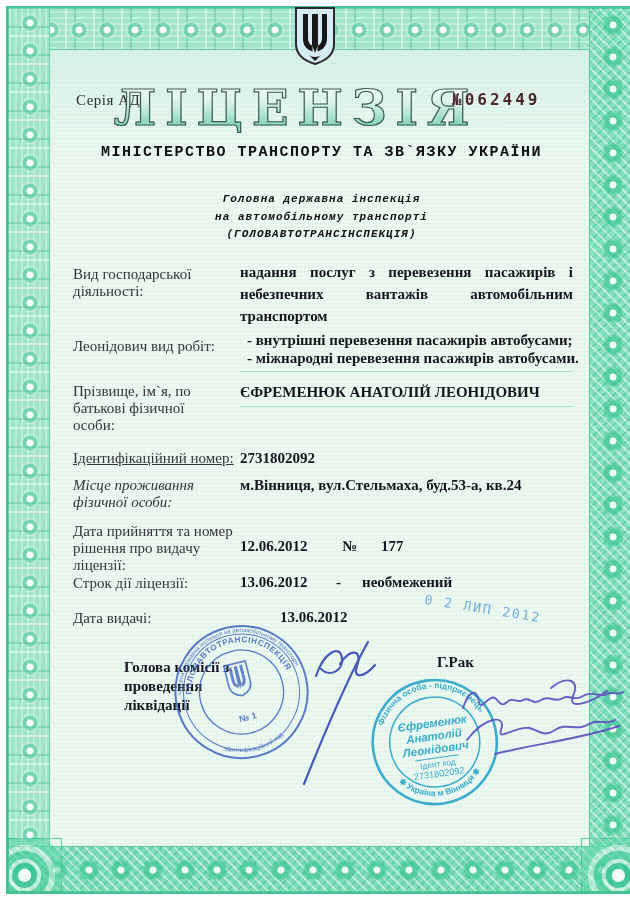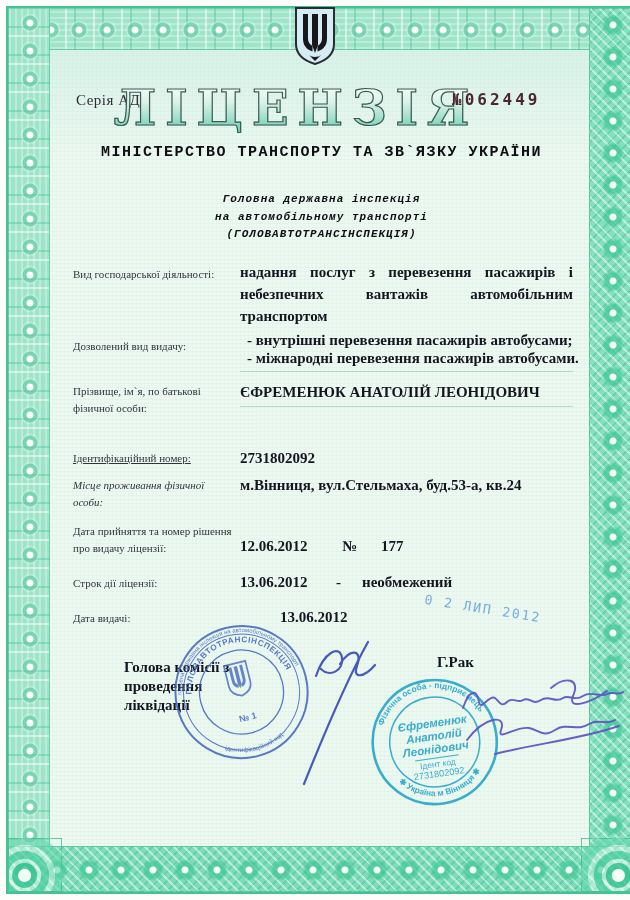--- a/index.html
+++ b/index.html
@@ -38,21 +38,21 @@
       repeating-linear-gradient(45deg, rgba(255,255,255,.45) 0 2px, transparent 2px 7px),
       repeating-linear-gradient(-45deg, rgba(56,190,142,.4) 0 2px, transparent 2px 7px);
     background-size:46px 32px,100% 100%,100% 100%;}
   .corner{position:absolute;width:54px;height:54px;background:
       radial-gradient(circle at 30% 30%, rgba(255,255,255,.9) 0 6px, rgba(54,196,146,.8) 7px 12px, rgba(255,255,255,.5) 13px 16px, rgba(74,206,158,.7) 17px 24px, rgba(255,255,255,.4) 25px 30px, rgba(94,214,170,.6) 31px 40px, transparent 42px);
     border:1px solid rgba(62,186,140,.6);box-sizing:border-box;}
   .corner-br{right:8px;bottom:8px;transform:rotate(180deg);}
   .corner-bl{left:8px;bottom:8px;transform:rotate(-90deg);}
 
   .abs{position:absolute;}
-  .lbl{font-size:11px;color:#33333d;line-height:17px;}
+  .lbl{font-size:15px;color:#33333d;line-height:17px;}
   .val{font-weight:700;font-size:15px;color:#15151f;line-height:22px;}
   .mono-head{font-family:"Liberation Mono",monospace;font-weight:700;color:#101014;}
   .series{font-size:15px;color:#2e2e38;letter-spacing:.5px;}
   .licnum{font-family:"DejaVu Sans Mono",monospace;font-size:16px;font-weight:600;
           letter-spacing:3px;color:#4d2630;}
   .license-title{font-family:"DejaVu Serif",serif;font-weight:700;font-size:48px;letter-spacing:9px;
     background:linear-gradient(180deg,#ffffff 0%,#d9f2e8 40%,#74cfb6 90%);
     -webkit-background-clip:text;background-clip:text;color:transparent;
     -webkit-text-stroke:1.2px #3d5a52;white-space:nowrap;}
   .ministry{width:100%;text-align:center;font-size:15px;letter-spacing:1.5px;}
@@ -101,21 +101,21 @@
   <div class="abs mono-head ministry" style="left:0;top:144px;">МІНІСТЕРСТВО ТРАНСПОРТУ ТА ЗВ`ЯЗКУ УКРАЇНИ</div>
   <div class="abs mono-head inspection" style="left:0;top:191px;">
     <div>Головна державна інспекція</div>
     <div>на автомобільному транспорті</div>
     <div>(ГОЛОВАВТОТРАНСІНСПЕКЦІЯ)</div>
   </div>
 
   <div class="abs lbl" style="left:73px;top:266px;width:150px;">Вид господарської діяльності:</div>
   <div class="abs val just" style="left:240px;top:261px;width:333px;">надання послуг з перевезення пасажирів і небезпечних вантажів автомобільним транспортом</div>
 
-  <div class="abs lbl" style="left:73px;top:338px;width:170px;">Дозволений вид видачу:</div>
+  <div class="abs lbl" style="left:73px;top:338px;width:170px;">Леонідович вид робіт:</div>
   <div class="abs val" style="left:240px;top:331px;width:333px;line-height:18px;margin-left:7px;">
     <div>- внутрішні перевезення пасажирів автобусами;</div>
     <div>- міжнародні перевезення пасажирів автобусами.</div>
   </div>
   <div class="thinline" style="left:240px;top:371px;width:333px;"></div>
 
   <div class="abs lbl" style="left:73px;top:383px;width:152px;">Прізвище, ім`я, по батькові фізичної особи:</div>
   <div class="abs val" style="left:240px;top:381px;width:333px;">ЄФРЕМЕНЮК АНАТОЛІЙ ЛЕОНІДОВИЧ</div>
   <div class="thinline" style="left:240px;top:406px;width:333px;"></div>
 

